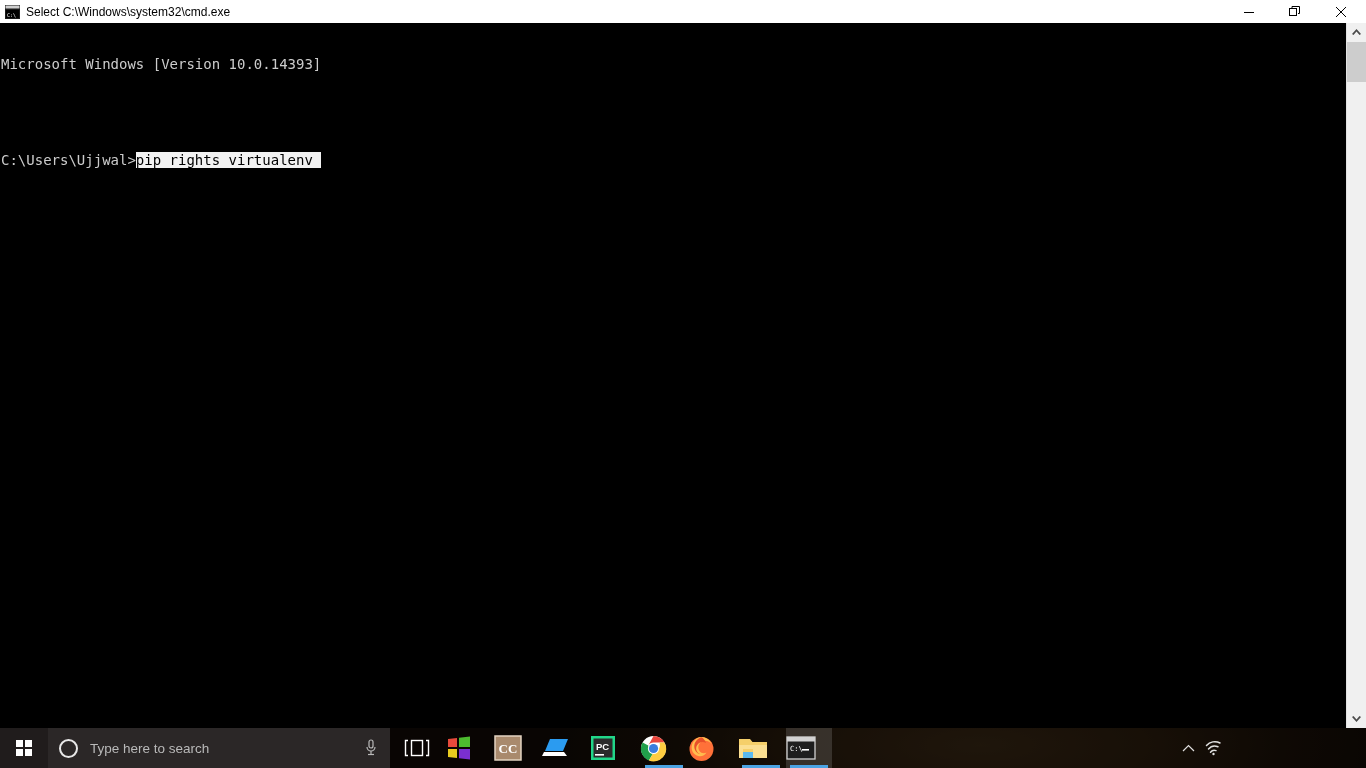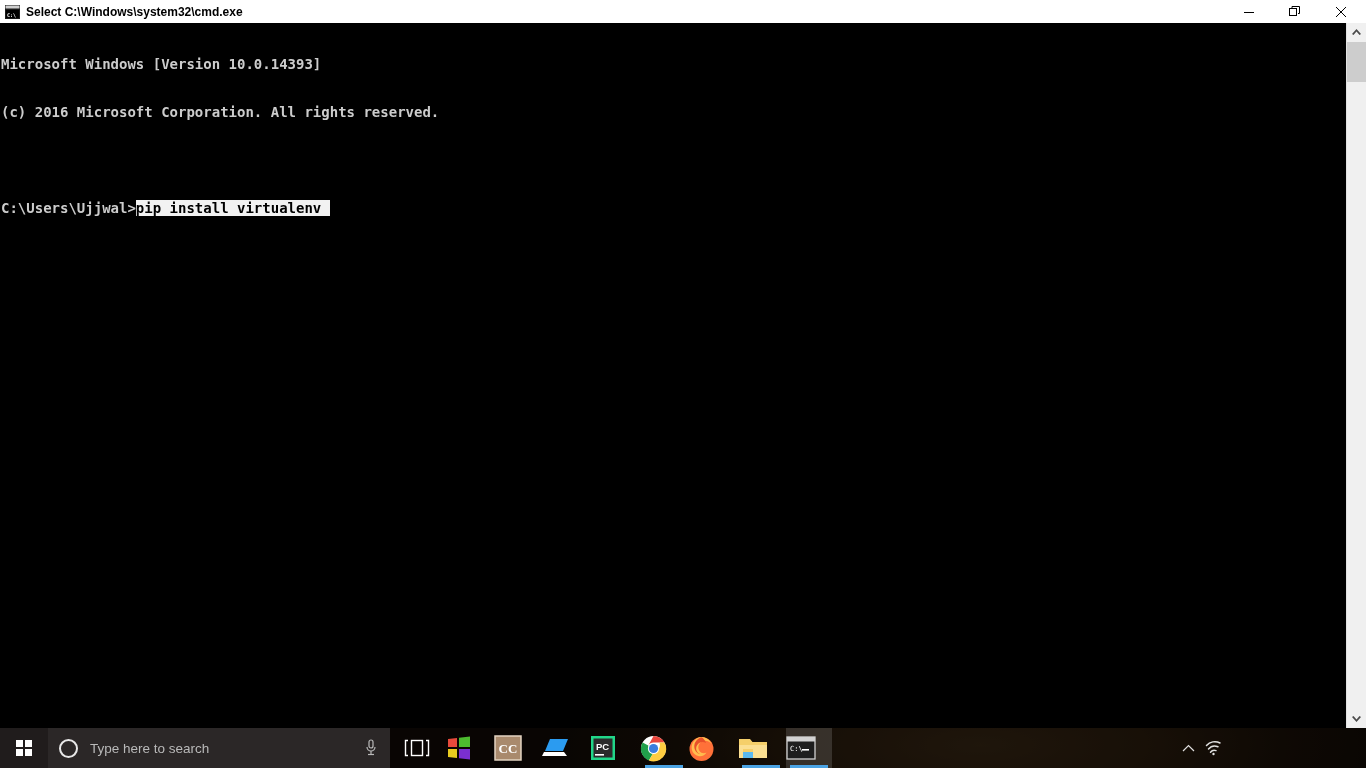--- a/index.html
+++ b/index.html
@@ -25,21 +25,20 @@
   }
 
   
   #cmd-window {
     position: absolute;
     left: 0; top: 0;
     width: 1088px;
     height: 728px;
     background: #ffffff;
     box-sizing: border-box;
-    font-weight: bold;
   }
   #titlebar {
     position: absolute;
     left: 0; top: 0;
     width: 1366px;
     height: 23px;
     background: #ffffff;
     border-bottom: 1px solid #d6d6d6;
   }
   #titlebar-icon {
@@ -244,23 +243,22 @@
     <div class="win-btn" id="btn-close">
       <svg width="12" height="12" viewBox="0 0 12 12">
         <line x1="1" y1="1" x2="11" y2="11" stroke="#000" stroke-width="1"></line>
         <line x1="11" y1="1" x2="1" y2="11" stroke="#000" stroke-width="1"></line>
       </svg>
     </div>
   </div>
 
   <div id="console">
     <div class="cline">Microsoft Windows [Version 10.0.14393]</div>
-    <div class="cline">(c) 2016 Microsoft Corporation. All rights reserved.</div>
     <div class="cline">&nbsp;</div>
-    <div class="cline"><span>C:\Users\Ujjwal&gt;</span><span class="sel">pip install virtualenv </span></div>
+    <div class="cline"><span>C:\Users\Ujjwal&gt;</span><span class="sel">pip rights virtualenv </span></div>
   </div>
 
   <div id="scrollbar">
     <div id="sb-up">
       <svg class="sb-arrow" width="9" height="6" viewBox="0 0 9 6">
         <polygon points="4.5,0 9,5 7.5,6 4.5,2.5 1.5,6 0,5" fill="#4a4a4a"></polygon>
       </svg>
     </div>
     <div id="sb-thumb"></div>
     <div id="sb-down">

